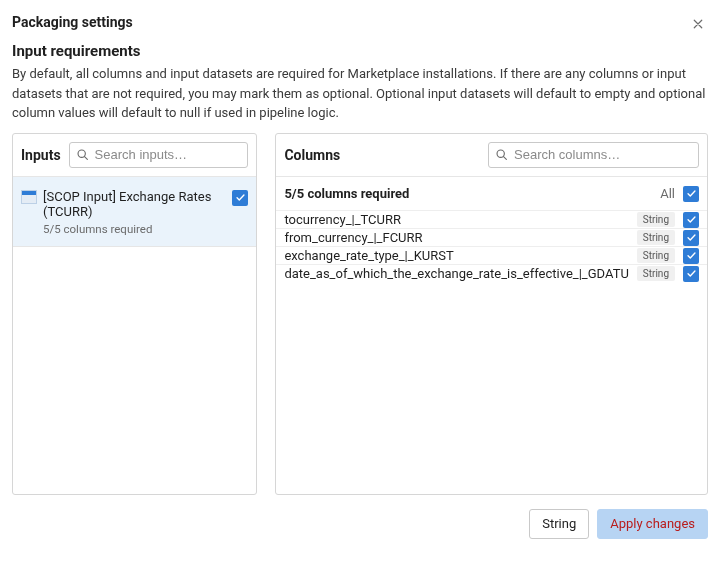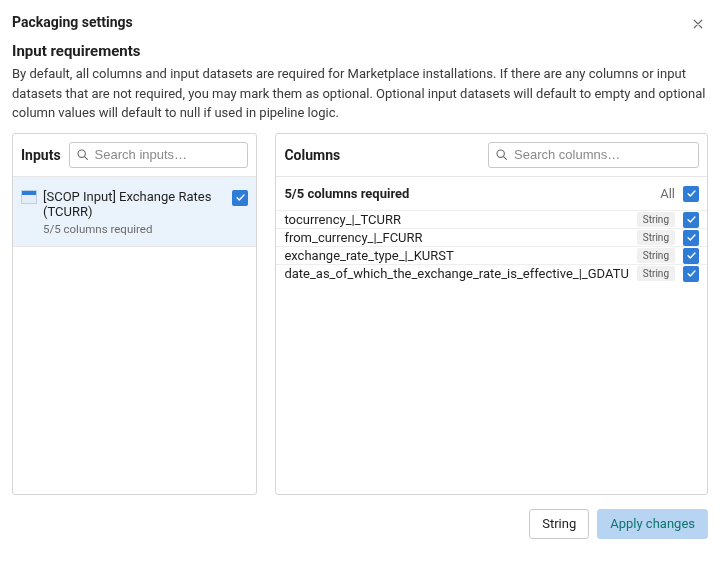--- a/index.html
+++ b/index.html
@@ -158,21 +158,21 @@
     padding: 0 12px;
     border-radius: 3px;
     font-size: 13px;
     display:inline-flex; align-items:center; justify-content:center;
     cursor: pointer;
   }
   .btn-secondary {
     background:#fff; border:1px solid #c9c9c9; color:#222;
   }
   .btn-primary-disabled {
-    background:#b7d4f3; border:1px solid #b7d4f3; color:#0f766e; cursor: default;
+    background:#b7d4f3; border:1px solid #b7d4f3; color:#b91c1c; cursor: default;
   }
 </style>
 </head>
 <body>
 
 <div class="dialog">
 
   <div class="dlg-header">
     <div class="dlg-title">Packaging settings</div>
     <div class="close-x">

